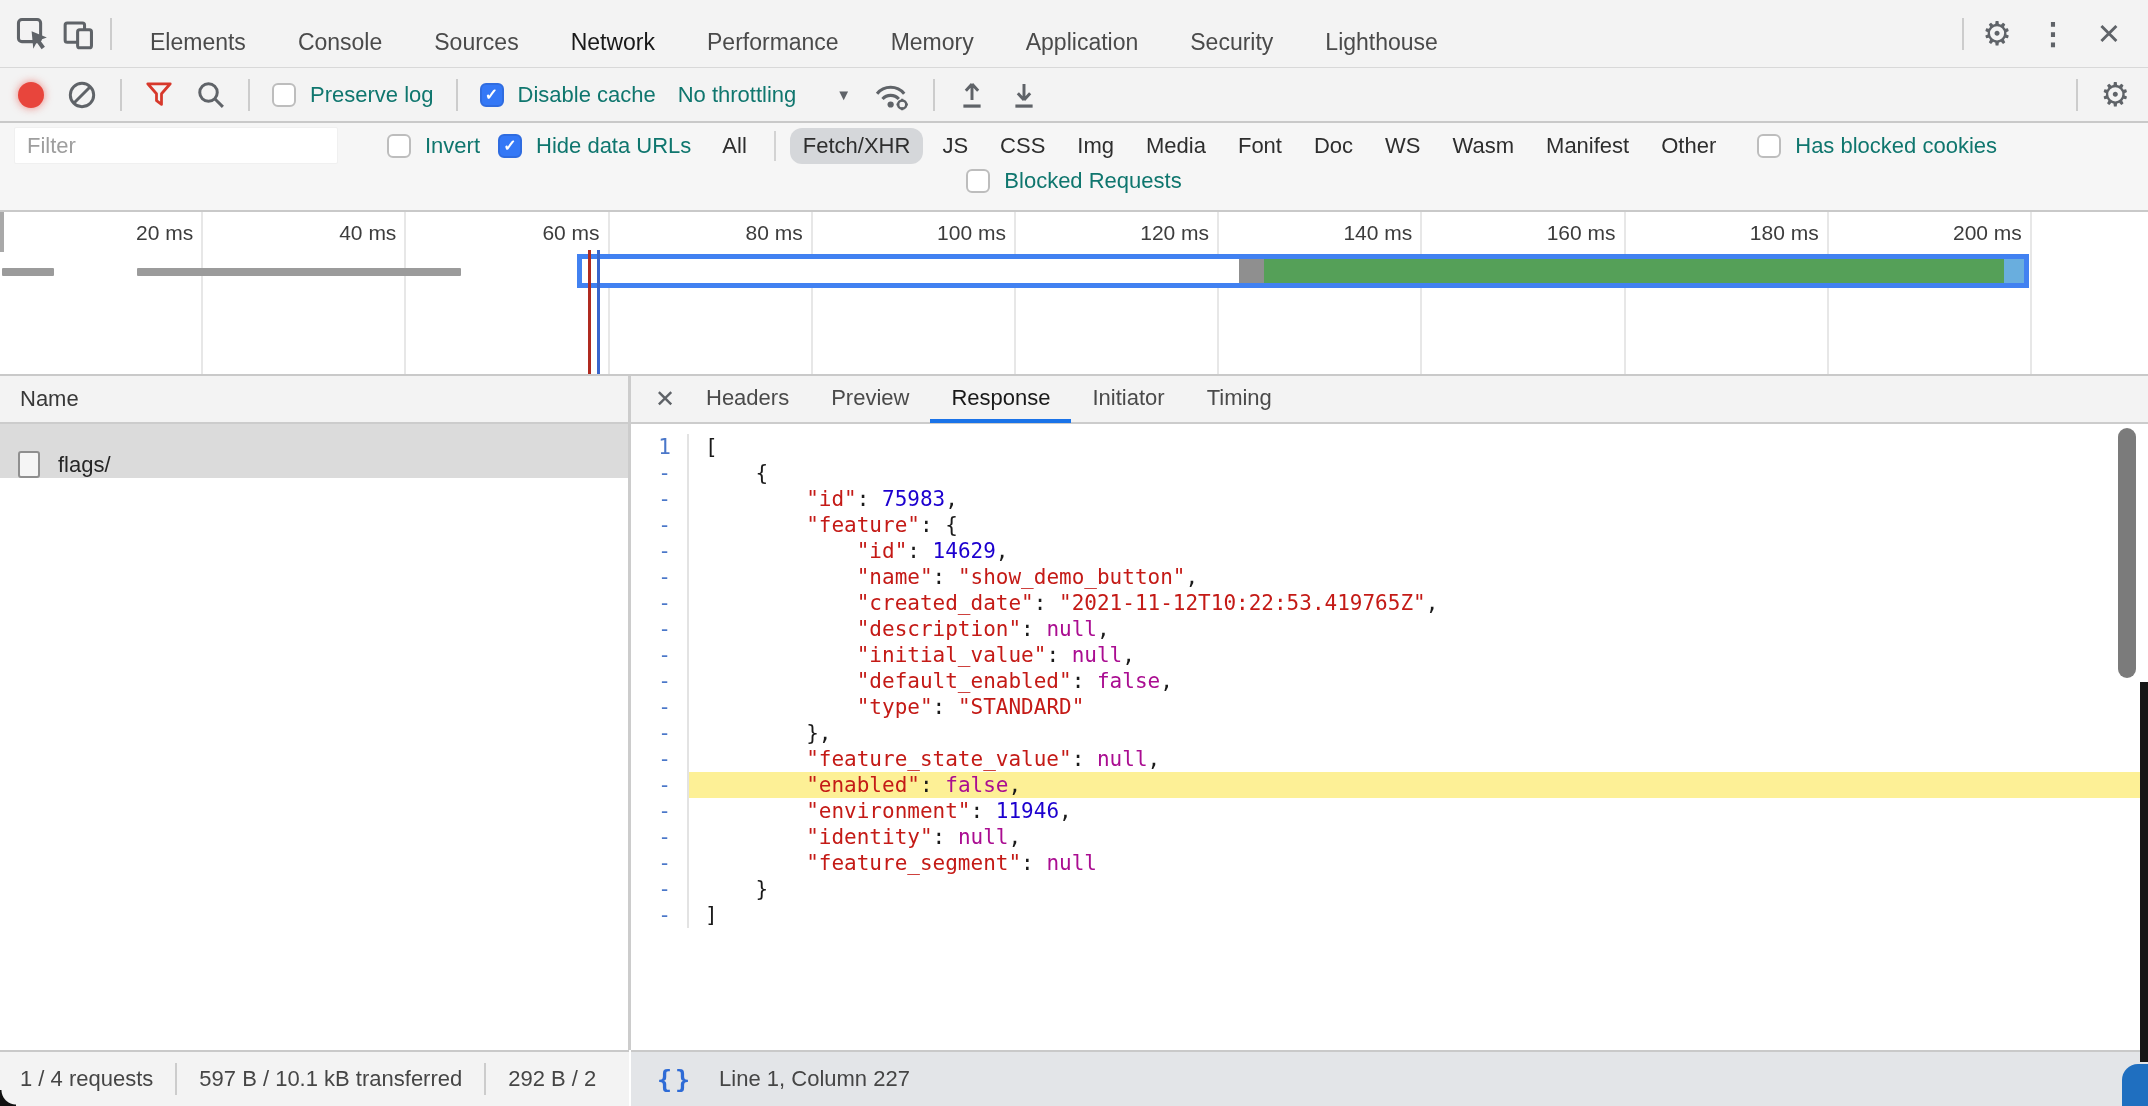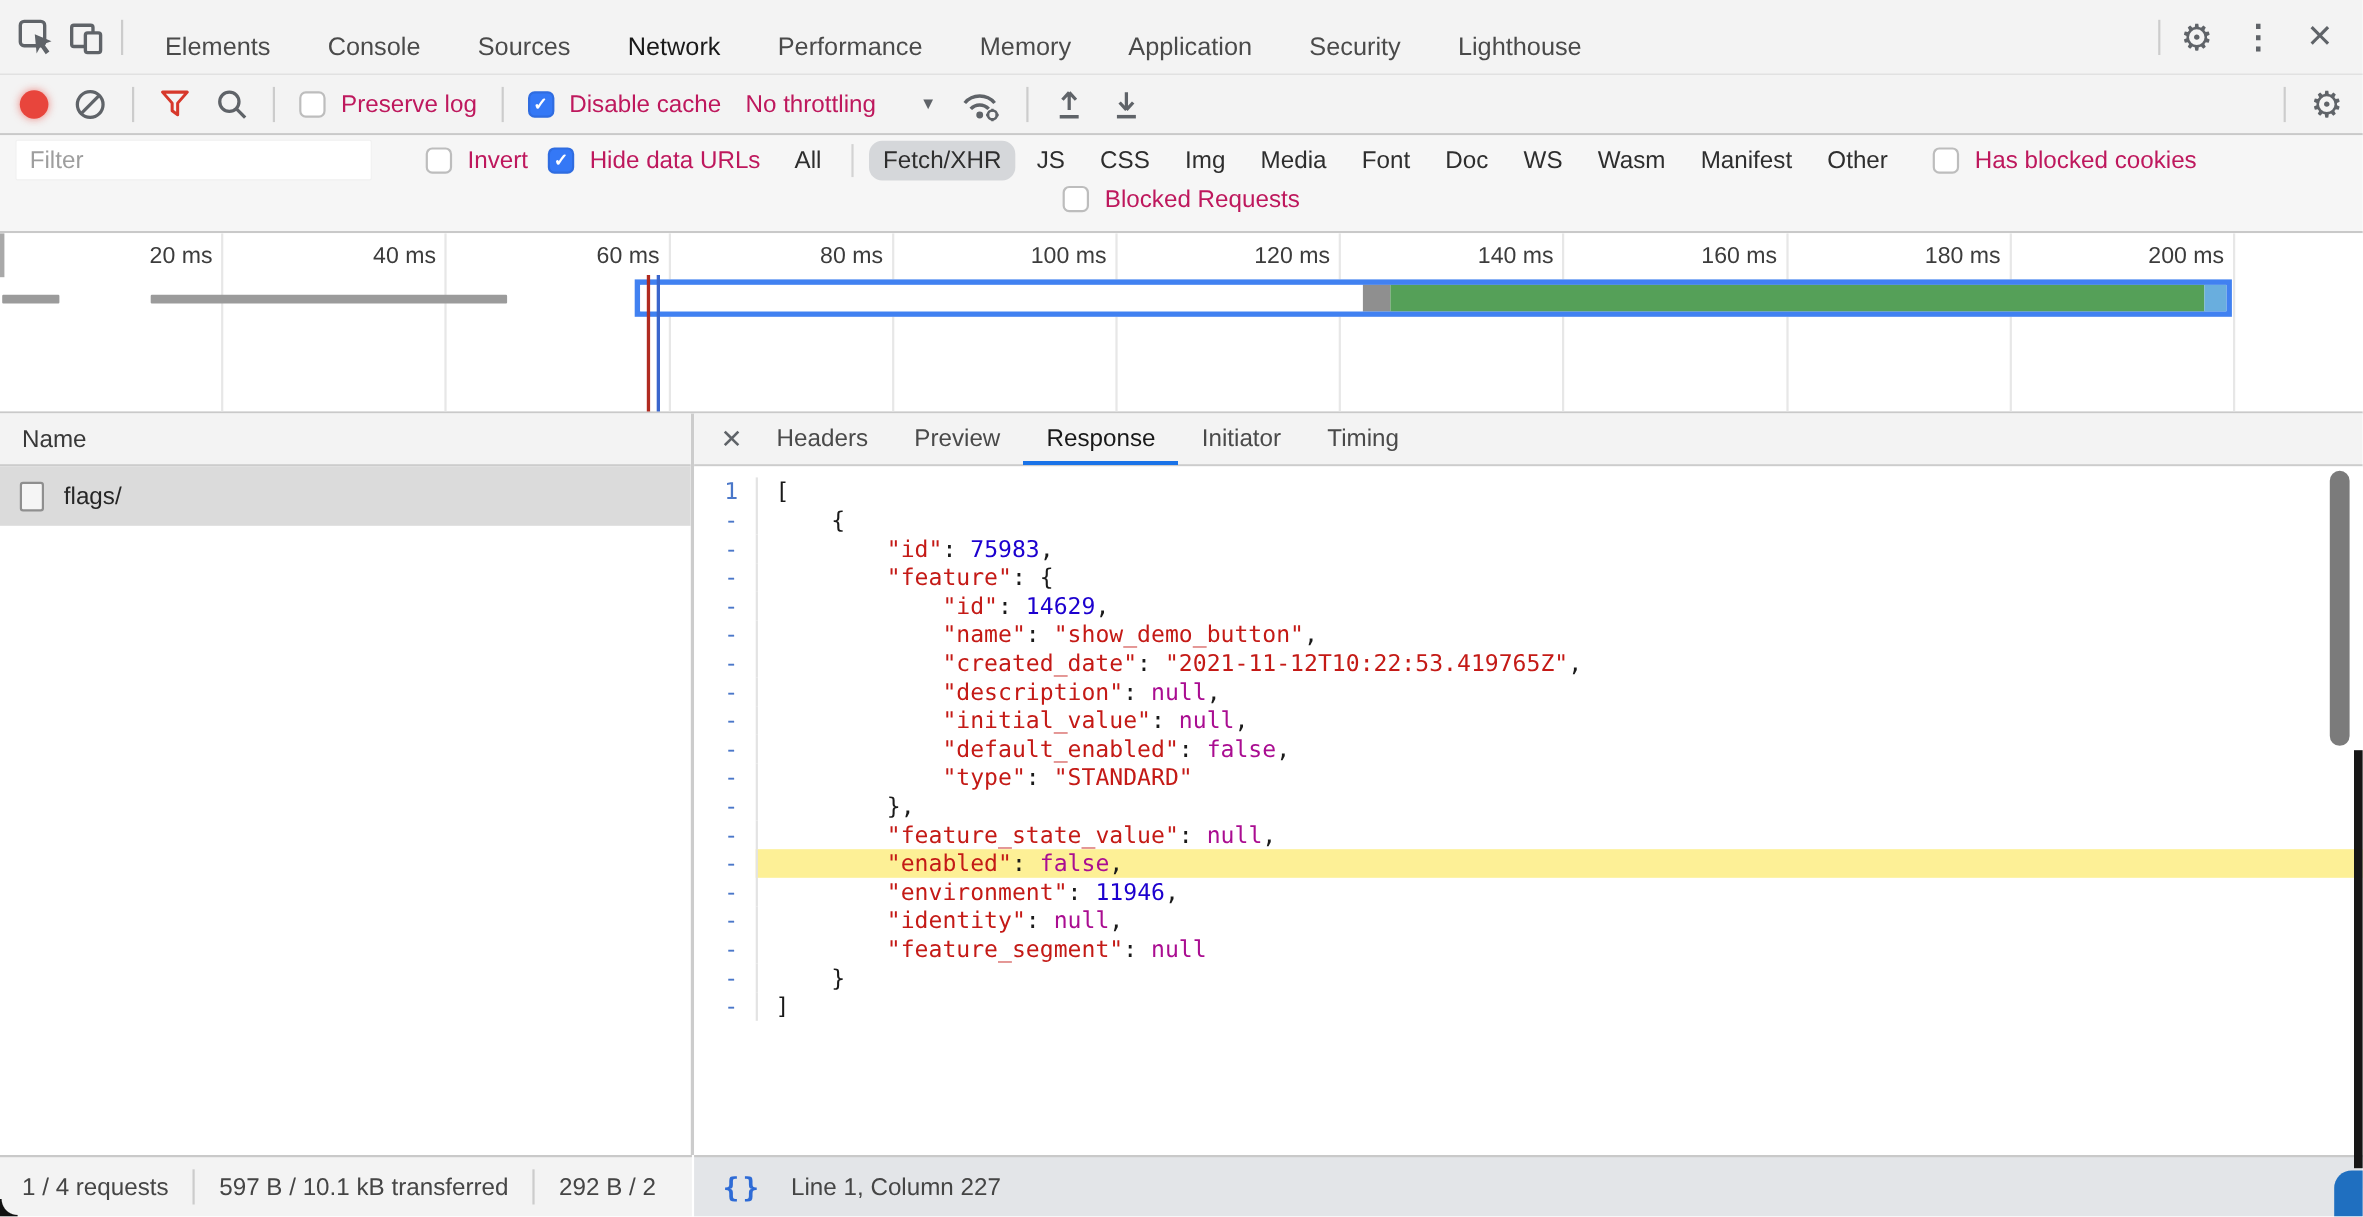--- a/index.html
+++ b/index.html
@@ -28,21 +28,21 @@
   .nettoolbar { top:68px; left:0; right:0; height:55px; background:#f3f3f3;
     border-bottom:2px solid #c9c9c9; display:flex; align-items:center; gap:22px; padding:0 18px; }
   .record-dot { width:26px; height:26px; border-radius:50%; background:#e8453c;
     box-shadow:0 0 8px rgba(232,69,60,.65); flex:none; }
   .cb-row { display:flex; align-items:center; gap:14px; }
   .cb { width:24px; height:24px; border-radius:6px; background:#fff;
     border:2px solid #bdbdbd; flex:none; display:flex; align-items:center;
     justify-content:center; font-size:16px; color:transparent; }
   .cb.on { background:#3478f6; border-color:#2f6ce0; color:#fff; }
   .cb.on::after { content:"✓"; font-weight:bold; }
-  .label22 { font-size:22px; color:#be185d; white-space:nowrap; }
+  .label22 { font-size:22px; color:#0f766e; white-space:nowrap; }
   .caret { font-size:15px; color:#5f6368; }
 
   
   .filterbar { top:123px; left:0; right:0; height:45px; background:#f6f6f6;
     display:flex; align-items:center; gap:18px; padding:0 14px; }
   .filter-input { width:324px; height:37px; background:#fff; border:1px solid #f0f0f0;
     border-radius:2px; font-size:22px; padding:0 12px; color:#333;
     font-family:"Liberation Sans",sans-serif; outline:none; }
   .filter-input::placeholder { color:#9e9e9e; }
   .filter-types { display:flex; align-items:center; gap:6px; }
@@ -67,21 +67,21 @@
   .wf-bar { left:577px; top:42px; width:1452px; height:34px; border:5px solid #4181f1;
     display:flex; background:#fff; }
   .wf-seg { height:100%; flex:none; }
   .marker { top:38px; width:3px; height:126px; }
 
   
   .requests { top:376px; left:0; width:630px; bottom:56px; background:#fff;
     border-right:2px solid #ccc; overflow:hidden; }
   .req-header { height:48px; background:#f3f3f3; border-bottom:2px solid #ccc;
     font-size:22px; color:#383838; line-height:46px; padding-left:20px; }
-  .req-row { height:54px; background:#dbdbdb; display:flex; align-items:center;
+  .req-row { height:54px; background:#dbdbdb; display:flex; align-items:flex-end;
     gap:18px; padding-left:18px; font-size:22px; color:#262626; }
   .doc-icon { width:22px; height:27px; border:2px solid #8f8f8f; border-radius:3px;
     background:#f5f5f5; flex:none; }
 
   
   .detail { top:376px; left:630px; right:0; bottom:56px; background:#fff;
     border-left:1px solid #ccc; overflow:hidden; }
   .dtab-row { height:48px; background:#f3f3f3; border-bottom:2px solid #ccc;
     display:flex; align-items:center; padding-left:14px; }
   .detail-close { width:40px; height:48px; display:flex; align-items:center;

